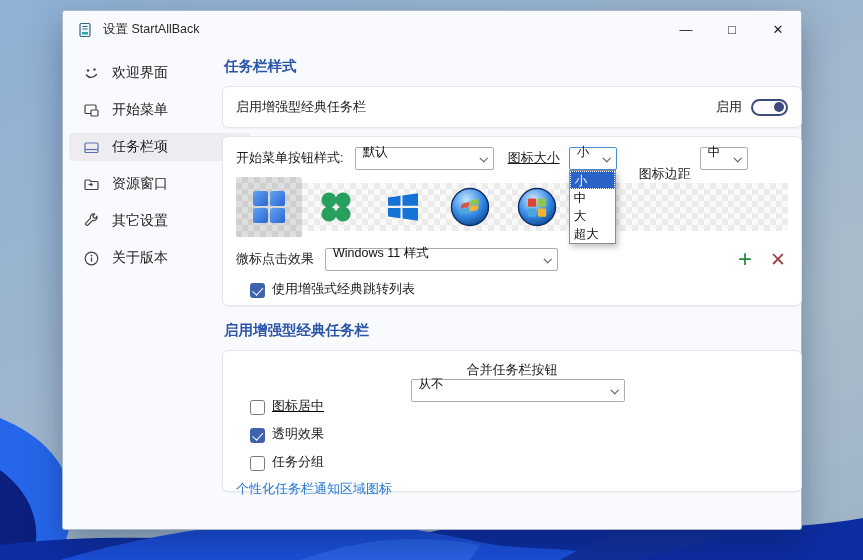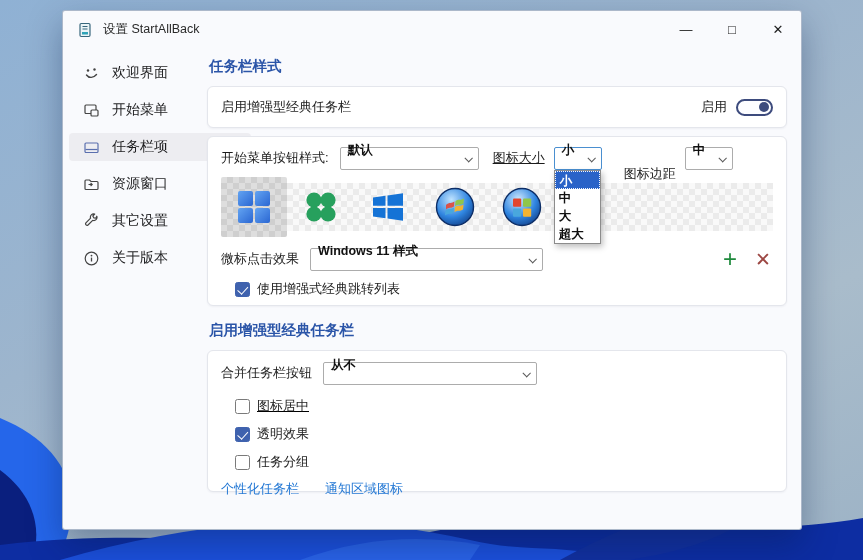--- a/index.html
+++ b/index.html
@@ -22,39 +22,39 @@
          font-size:13px; color:#1b1b1b; cursor:default; }
 
   
   .sidebar { position:absolute; left:6px; top:48px; width:182px; }
   .side-item { display:flex; align-items:center; height:28px; margin-bottom:9px; padding-left:14px;
                border-radius:4px; font-size:14px; color:#1d1d1f; }
   .side-item.selected { background:#ededf1; }
   .side-ic { width:17px; height:17px; margin-right:12px; flex:0 0 17px; }
 
   
-  .content { position:absolute; left:144px; top:37px; width:580px; }
+  .content { position:absolute; left:159px; top:37px; width:580px; }
   .sec-title { font-size:14.5px; font-weight:bold; color:#2b55a8; margin:9px 0 10px 2px; }
   .card { background:#ffffff; border:1px solid #e4e6ec; border-radius:6px;
           box-shadow:0 1px 2px rgba(30,40,80,.05); padding:0 13px; }
 
   .row { display:flex; align-items:center; }
   .lbl { font-size:13px; color:#1c1c1c; white-space:nowrap; }
 
   
   .toggle-wrap { margin-left:auto; display:flex; align-items:center; gap:9px; }
   .toggle { width:37px; height:17px; border:2px solid #3d4b7d; border-radius:10px;
             background:#fdfdff; position:relative; }
   .toggle .knob { position:absolute; right:2px; top:1.5px; width:10px; height:10px;
                   border-radius:50%; background:#3d4b7d; }
 
   
   .combo { height:23px; background:#fff; border:1px solid #acacac; border-radius:2px;
-           display:flex; align-items:center; padding:0 22px 15px 7px; font-size:12.5px; color:#111;
-           position:relative;font-weight:bold; }
+           display:flex; align-items:flex-end; padding:0 22px 8px 7px; font-size:12.5px; color:#111;
+           position:relative; }
   .combo.focused { border-color:#4a8fd0; }
   .chev { position:absolute; right:7px; top:8px; width:6px; height:6px;
           border-right:1.4px solid #5a5a5a; border-bottom:1.4px solid #5a5a5a;
           transform:rotate(45deg) translateY(-1px); }
 
   
   .popup { position:absolute; left:-1px; top:22px; width:47px; background:#fff;
            border:1px solid #8c8c8c; box-shadow:2px 3px 6px rgba(0,0,0,.25); z-index:50; }
   .popup .opt { font-size:12.5px; color:#111; padding:1px 4px; height:18px; line-height:16px; }
   .popup .opt.sel { background:#2a63c8; color:#fff; border:1px dotted rgba(255,255,255,.95); }
@@ -67,27 +67,27 @@
   .orb-cell { position:relative; width:67px; height:48px; display:flex; align-items:center; justify-content:center; }
   .orb-cell.selected { height:60px; width:66px;
                 background:repeating-conic-gradient(#cfcfcf 0% 25%, #dedede 0% 50%);
                 background-size:12px 12px; border-radius:2px; }
 
   
   .btn-add { margin-left:auto; font-size:24px; line-height:20px; color:#1f8a3d; font-weight:400; padding:0 6px; }
   .btn-del { font-size:19px; color:#9c4743; padding:0 2px 0 12px; }
 
   
-  .cb-row { display:flex; align-items:center; gap:7px;padding-left:14px; }
+  .cb-row { display:flex; align-items:flex-end; gap:7px;padding-left:14px; }
   .cb { width:15px; height:15px; border:1px solid #7a7a7a; border-radius:2.5px; background:#fff; position:relative; flex:0 0 15px; }
   .cb.checked { background:#3f62ae; border-color:#3f62ae; }
   .cb.checked::after { content:""; position:absolute; left:4.2px; top:1.4px; width:4.5px; height:8.5px;
                        border-right:1.8px solid #fff; border-bottom:1.8px solid #fff; transform:rotate(42deg); }
 
-  .links { display:flex; gap:26px; }
+  .links { display:flex; }
   .link { font-size:13px; color:#2277d4; }
 </style>
 </head>
 <body>
 
 <div class="wallpaper">
   <svg width="863" height="560" viewBox="0 0 863 560">
     <path d="M0,418 C58,442 92,488 58,560 L0,560 Z" fill="#2566ea"></path>
     <path d="M0,470 C30,492 44,525 32,560 L0,560 Z" fill="#0a1f7e"></path>
     <path d="M0,545 C160,525 300,555 430,532 C600,500 710,545 863,518 L863,560 L0,560 Z" fill="#0d2da2"></path>
@@ -277,21 +277,21 @@
 
       <div class="cb-row" style="margin-top:8px;">
         <div class="cb checked"></div>
         <span class="lbl">使用增强式经典跳转列表</span>
       </div>
     </div>
 
     <div class="sec-title" style="margin-top:15px;">启用增强型经典任务栏</div>
 
     <div class="card" style="height:142px; padding-top:10px;">
-      <div class="row" style="height:24px;">
+      <div class="row" style="height:24px;flex-direction:column;">
         <span class="lbl">合并任务栏按钮</span>
         <div class="combo" style="width:214px; margin-left:11px;">
           <span>从不</span>
           <span class="chev"></span>
         </div>
       </div>
 
       <div class="cb-row" style="margin-top:12px;text-decoration:underline;">
         <div class="cb"></div>
         <span class="lbl">图标居中</span>

